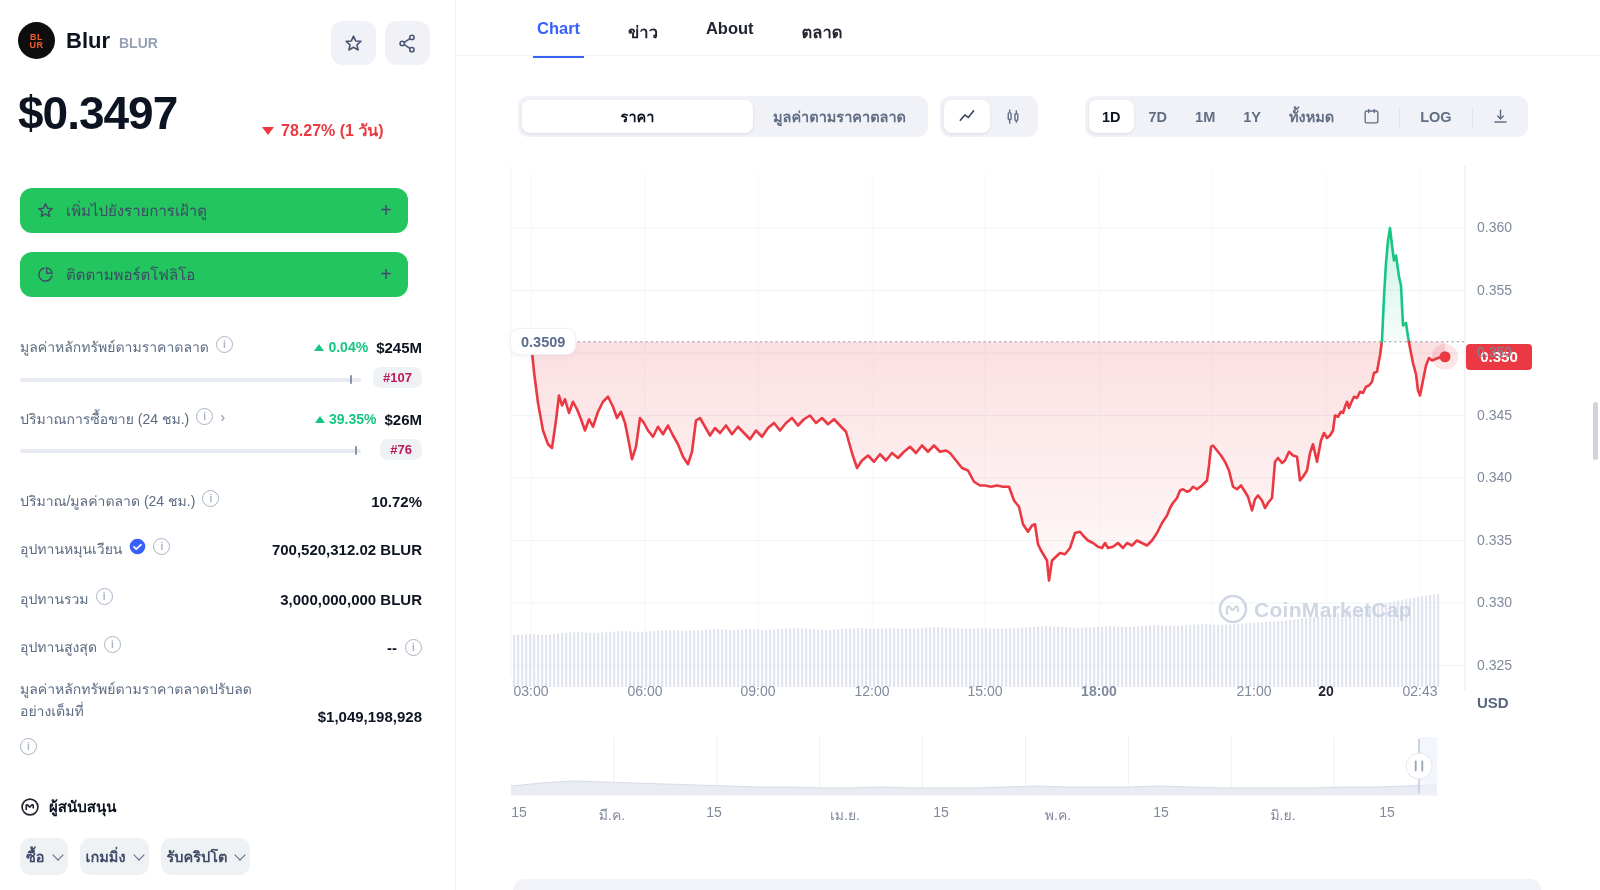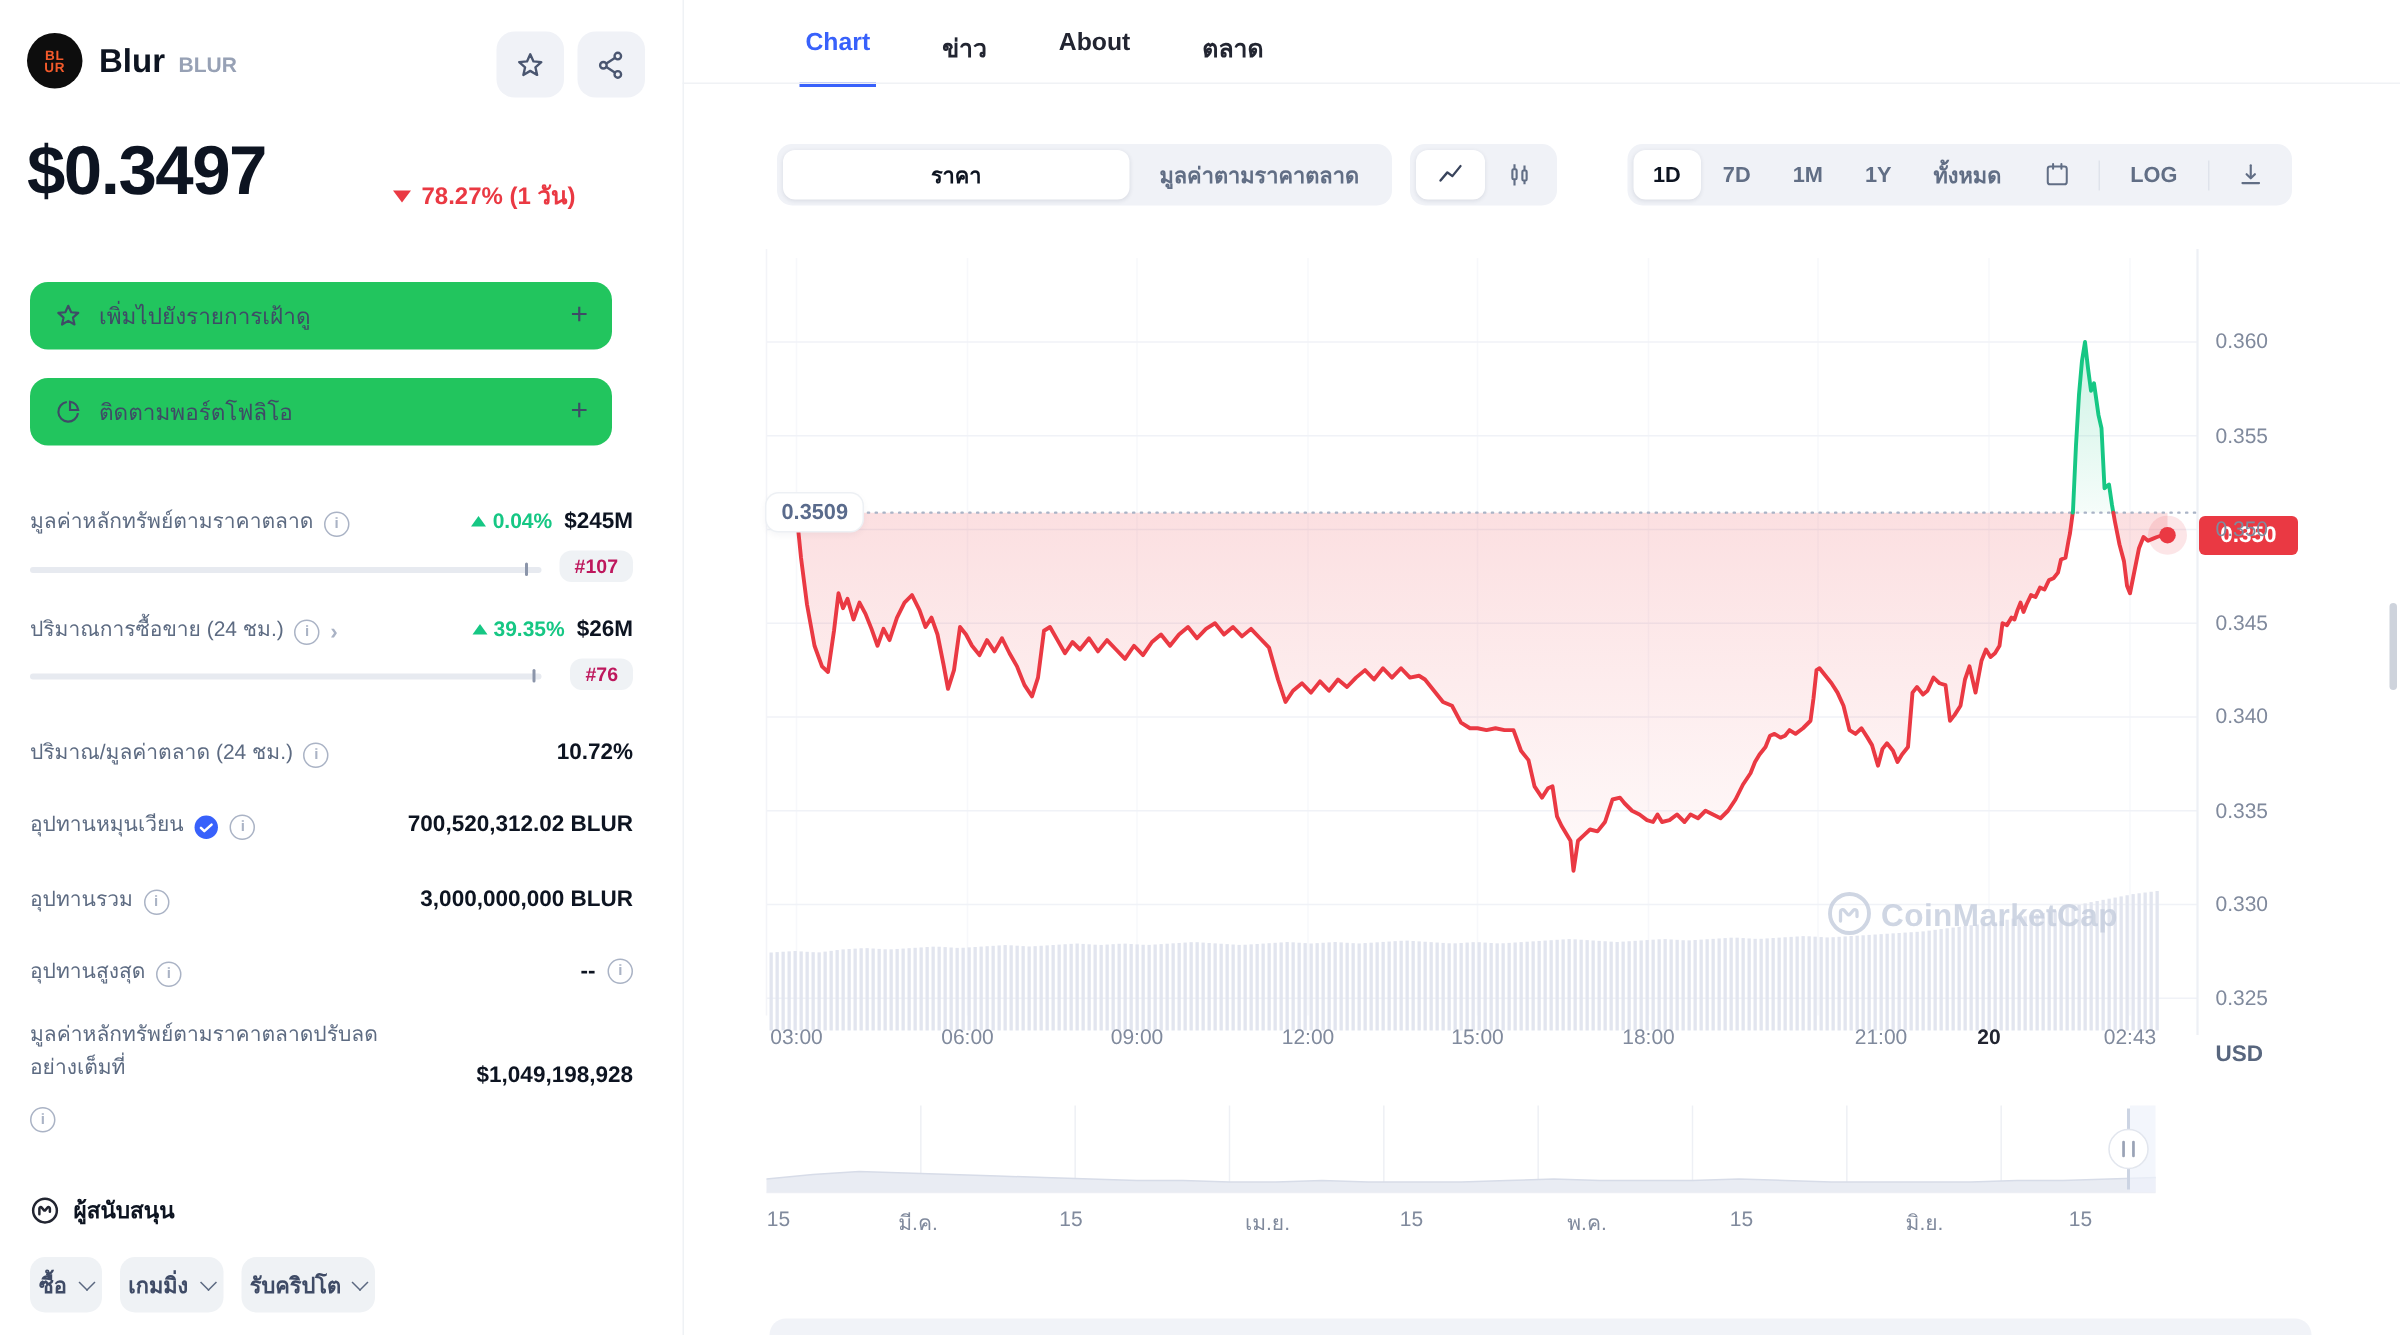--- a/index.html
+++ b/index.html
@@ -18,21 +18,21 @@
   #change-row{left:262px;top:118px;display:flex;align-items:center;gap:7px;}
   .tri-down{width:0;height:0;border-left:6px solid transparent;border-right:6px solid transparent;border-top:8px solid #ea3943;}
   .tri-up{width:0;height:0;border-left:5px solid transparent;border-right:5px solid transparent;border-bottom:7px solid #16c784;}
   #change-row span{font-size:16px;font-weight:700;color:#ea3943;}
   .big-btn{left:20px;width:388px;height:45px;border-radius:12px;background:#22c55e;display:flex;align-items:center;
            padding:0 16px;box-sizing:border-box;gap:11px;cursor:pointer;}
   .big-btn .lbl{font-size:15px;font-weight:500;color:#3f4b66;}
   .big-btn .plus{margin-left:auto;font-size:20px;font-weight:500;color:#3f4b66;}
   #stats{left:20px;top:336px;width:402px;height:470px;}
   .srow{position:absolute;left:0;right:0;height:22px;display:flex;align-items:center;justify-content:space-between;}
-  .slabel{font-size:14px;color:#5d6b82;display:flex;align-items:flex-end;gap:7px;}
+  .slabel{font-size:14px;color:#5d6b82;display:flex;align-items:flex-start;gap:7px;}
   .sval{font-size:15px;font-weight:700;color:#0d1421;display:flex;align-items:center;gap:8px;}
   .schg{font-size:14px;font-weight:600;color:#16c784;display:flex;align-items:center;gap:4px;}
   .info{width:15px;height:15px;min-width:15px;border:1.5px solid #aab3c5;border-radius:50%;color:#aab3c5;
         font-size:10px;font-weight:700;display:inline-flex;align-items:center;justify-content:center;font-style:normal;}
   .chev-r{color:#aab3c5;font-size:15px;font-weight:600;}
   .badge{position:absolute;right:0;background:#eff2f5;border-radius:8px;padding:3px 10px;font-size:13px;font-weight:600;color:#be185d;}
   .bar{position:absolute;left:0;width:341px;height:3.5px;background:#e7eaf0;border-radius:2px;}
   .bar .mark{position:absolute;top:-3px;width:2.5px;height:9px;background:#8b95aa;border-radius:1px;}
   #fdmc-label{position:absolute;left:0;top:342px;width:255px;font-size:14px;color:#5d6b82;line-height:22px;}
   #fdmc-value{position:absolute;right:0;top:372px;font-size:15px;font-weight:700;}
@@ -562,21 +562,21 @@
       <div class="ylab" style="top: 531.5px;">0.335</div>
       <div class="ylab" style="top: 594px;">0.330</div>
       <div class="ylab" style="top: 656.5px;">0.325</div>
     </div>
   <div id="x-labels">
       <div class="xlab" style="left: 531px;">03:00</div>
       <div class="xlab" style="left: 645px;">06:00</div>
       <div class="xlab" style="left: 758px;">09:00</div>
       <div class="xlab" style="left: 872px;">12:00</div>
       <div class="xlab" style="left: 985px;">15:00</div>
-      <div class="xlab" style="left: 1099px;">18:00</div>
+      <div class="xlab" style="left: 1099px; font-weight: bold;">18:00</div>
       <div class="xlab" style="left: 1254px;">21:00</div>
       <div class="xlab bold" style="left: 1326px;">20</div>
       <div class="xlab" style="left: 1420px;">02:43</div>
     </div>
   <div id="usd-label" class="abs">USD</div>
   <div id="plot-hover" class="abs"></div>
 
   <div id="mini-labels">
       <div class="mlab" style="left: 519px;">15</div>
       <div class="mlab" style="left: 612px;">มี.ค.</div>

